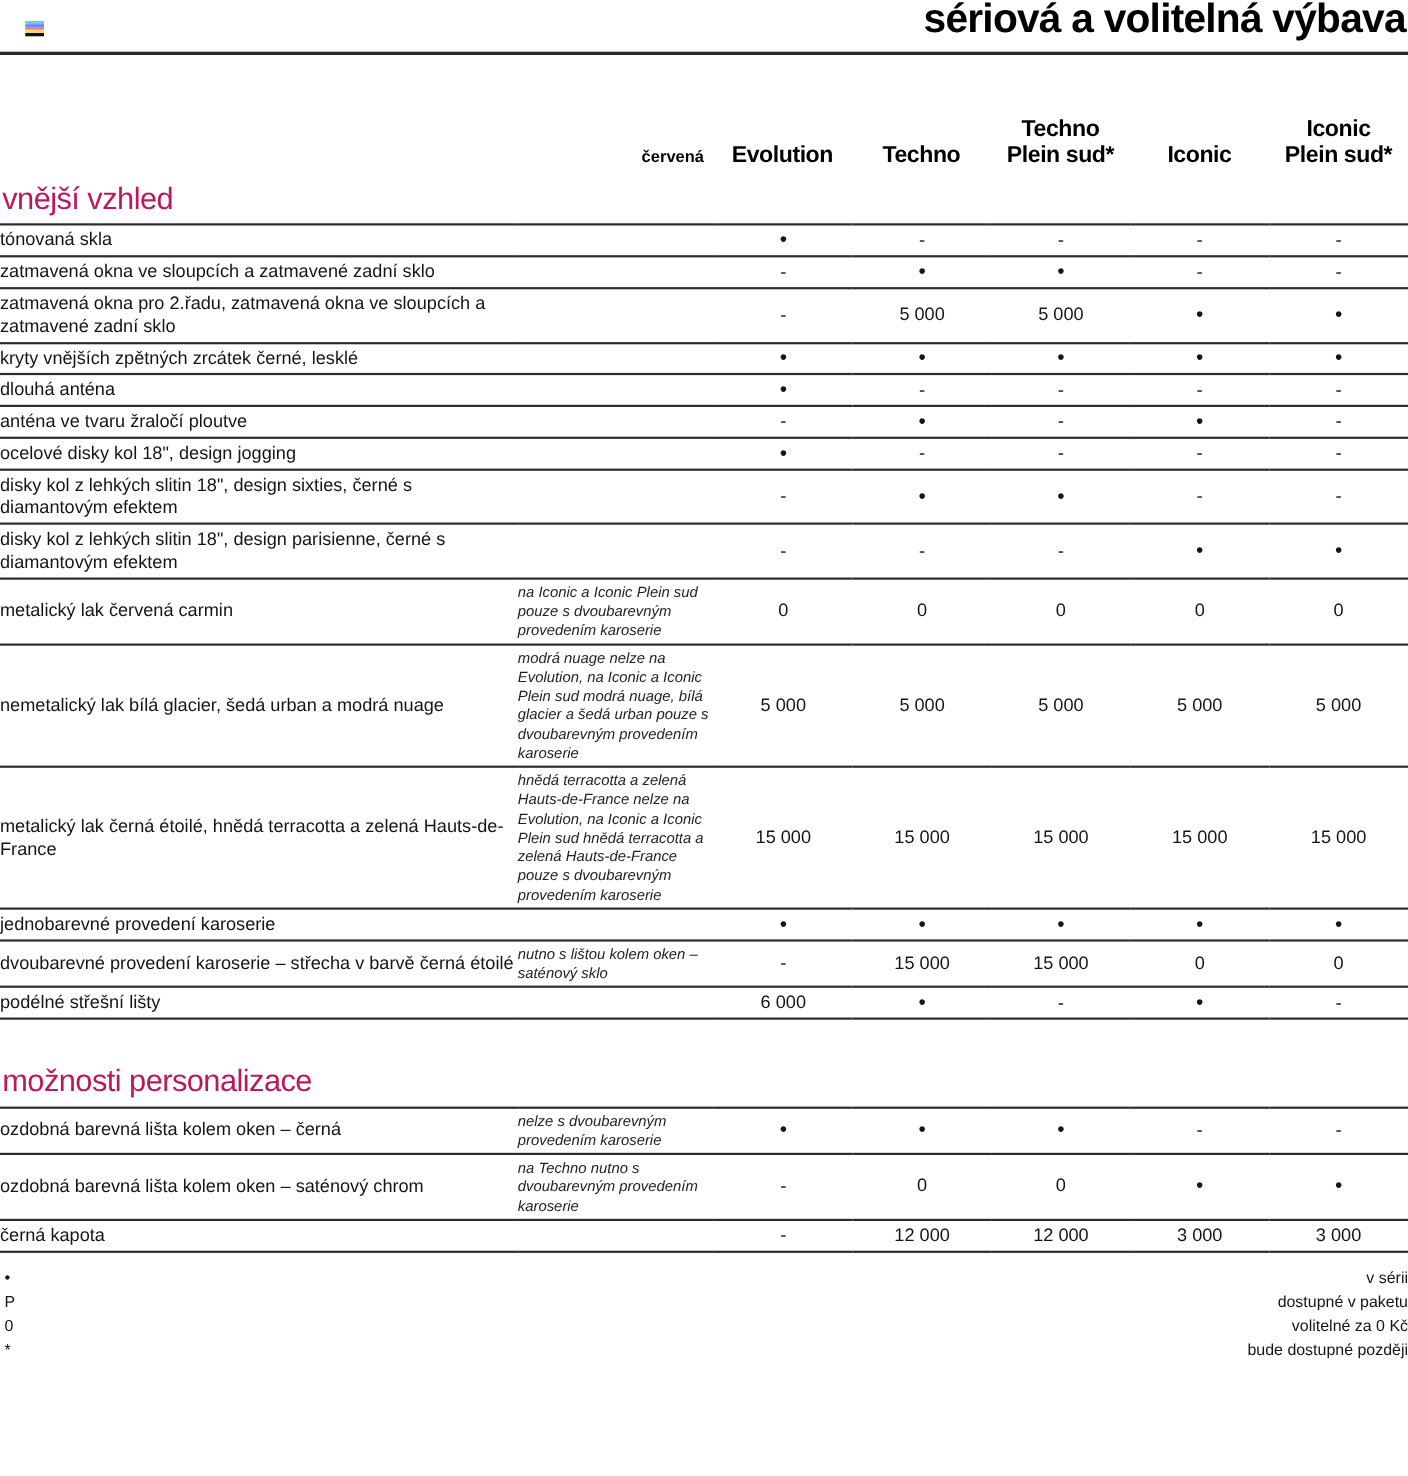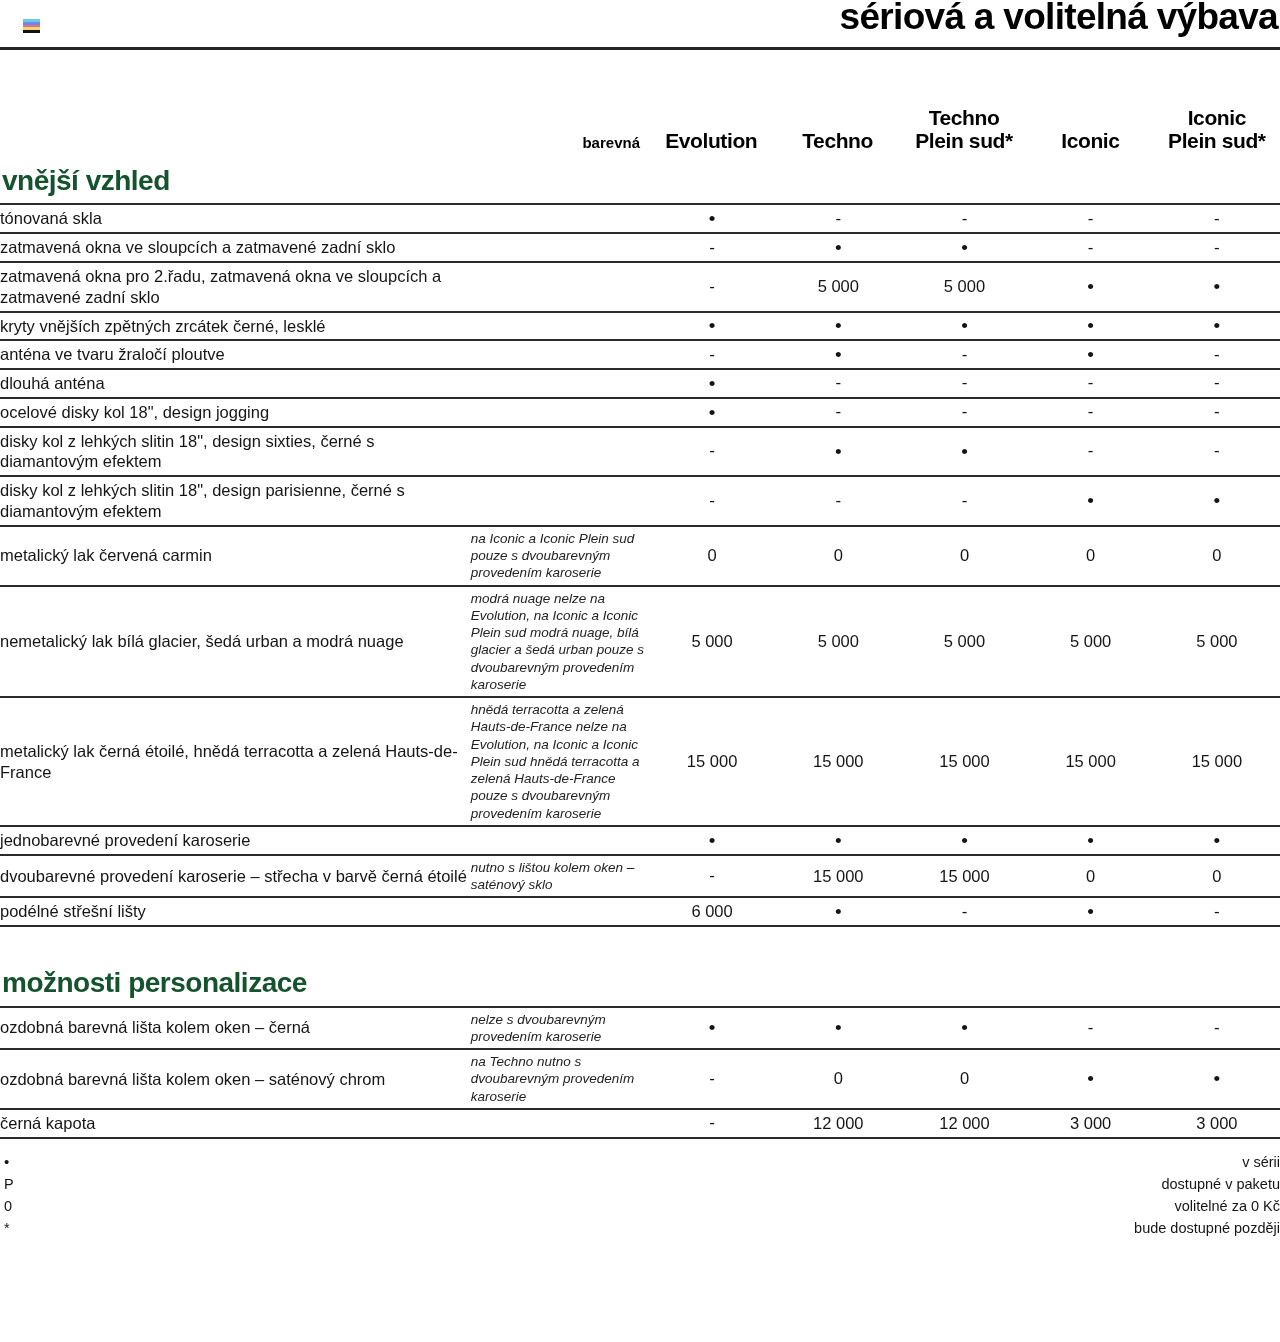--- a/index.html
+++ b/index.html
@@ -76,23 +76,23 @@
     letter-spacing: -0.4px;
     color: #000;
     line-height: 1.1;
     padding: 0 2px;
     white-space: pre-line;
   }
 
   
   .section-title {
     font-size: 28px;
-    font-weight: 700;
+    font-weight: 400;
     letter-spacing: -0.5px;
-    color: #14532d;
+    color: #be185d;
     padding: 8px 0 8px 2px;
     line-height: 1.05;
   }
   .section-title.second { padding-top: 41px; }
 
   table.spec {
     width: 1280px;
     border-collapse: collapse;
     table-layout: fixed;
   }
@@ -160,21 +160,21 @@
       <i style="background:#f5d76e"></i>
       <i style="background:#111111"></i>
     </span>
     <div class="doc-title">sériová a volitelná výbava</div>
     <div class="rule-top"></div>
   </div>
 
   <div class="colhead">
     <div class="colhead-inner">
       <div class="ch-spacer"></div>
-      <div class="ch-note">barevná</div>
+      <div class="ch-note">červená</div>
       <div class="ch-col">Evolution</div>
       <div class="ch-col">Techno</div>
       <div class="ch-col">Techno
 Plein sud*</div>
       <div class="ch-col">Iconic</div>
       <div class="ch-col">Iconic
 Plein sud*</div>
     </div>
   </div>
 
@@ -212,35 +212,35 @@
           <tr>
             <td class="c-label">kryty vnějších zpětných zrcátek černé, lesklé</td>
             <td class="c-note"></td>
             <td class="c-val dot">•</td>
             <td class="c-val dot">•</td>
             <td class="c-val dot">•</td>
             <td class="c-val dot">•</td>
             <td class="c-val dot">•</td>
           </tr>
           <tr>
+            <td class="c-label">dlouhá anténa</td>
+            <td class="c-note"></td>
+            <td class="c-val dot">•</td>
+            <td class="c-val dash">-</td>
+            <td class="c-val dash">-</td>
+            <td class="c-val dash">-</td>
+            <td class="c-val dash">-</td>
+          </tr>
+          <tr>
             <td class="c-label">anténa ve tvaru žraločí ploutve</td>
             <td class="c-note"></td>
             <td class="c-val dash">-</td>
             <td class="c-val dot">•</td>
             <td class="c-val dash">-</td>
             <td class="c-val dot">•</td>
-            <td class="c-val dash">-</td>
-          </tr>
-          <tr>
-            <td class="c-label">dlouhá anténa</td>
-            <td class="c-note"></td>
-            <td class="c-val dot">•</td>
-            <td class="c-val dash">-</td>
-            <td class="c-val dash">-</td>
-            <td class="c-val dash">-</td>
             <td class="c-val dash">-</td>
           </tr>
           <tr>
             <td class="c-label">ocelové disky kol 18", design jogging</td>
             <td class="c-note"></td>
             <td class="c-val dot">•</td>
             <td class="c-val dash">-</td>
             <td class="c-val dash">-</td>
             <td class="c-val dash">-</td>
             <td class="c-val dash">-</td>

